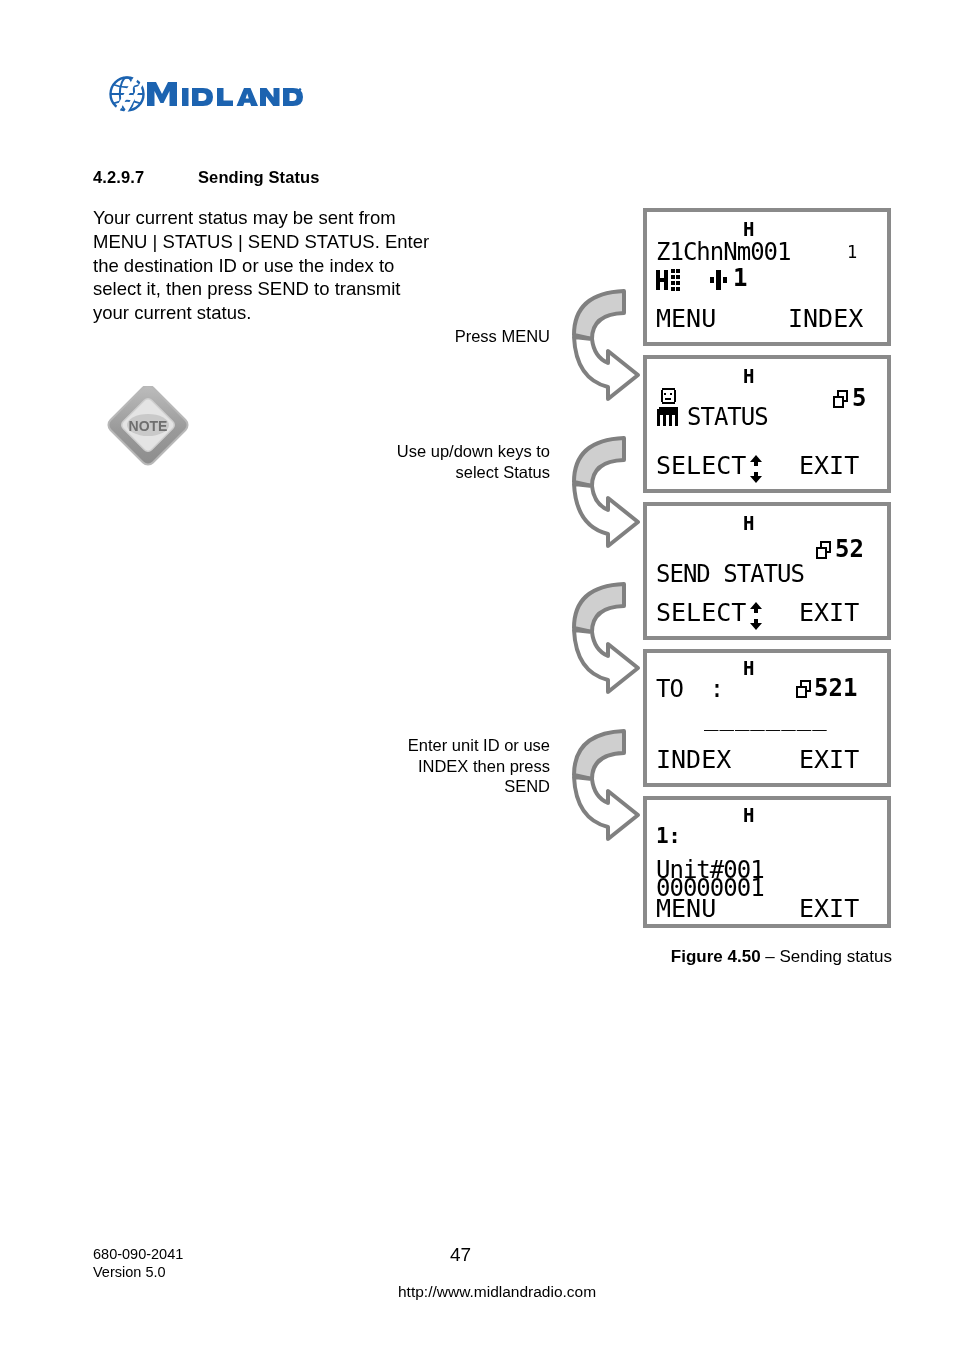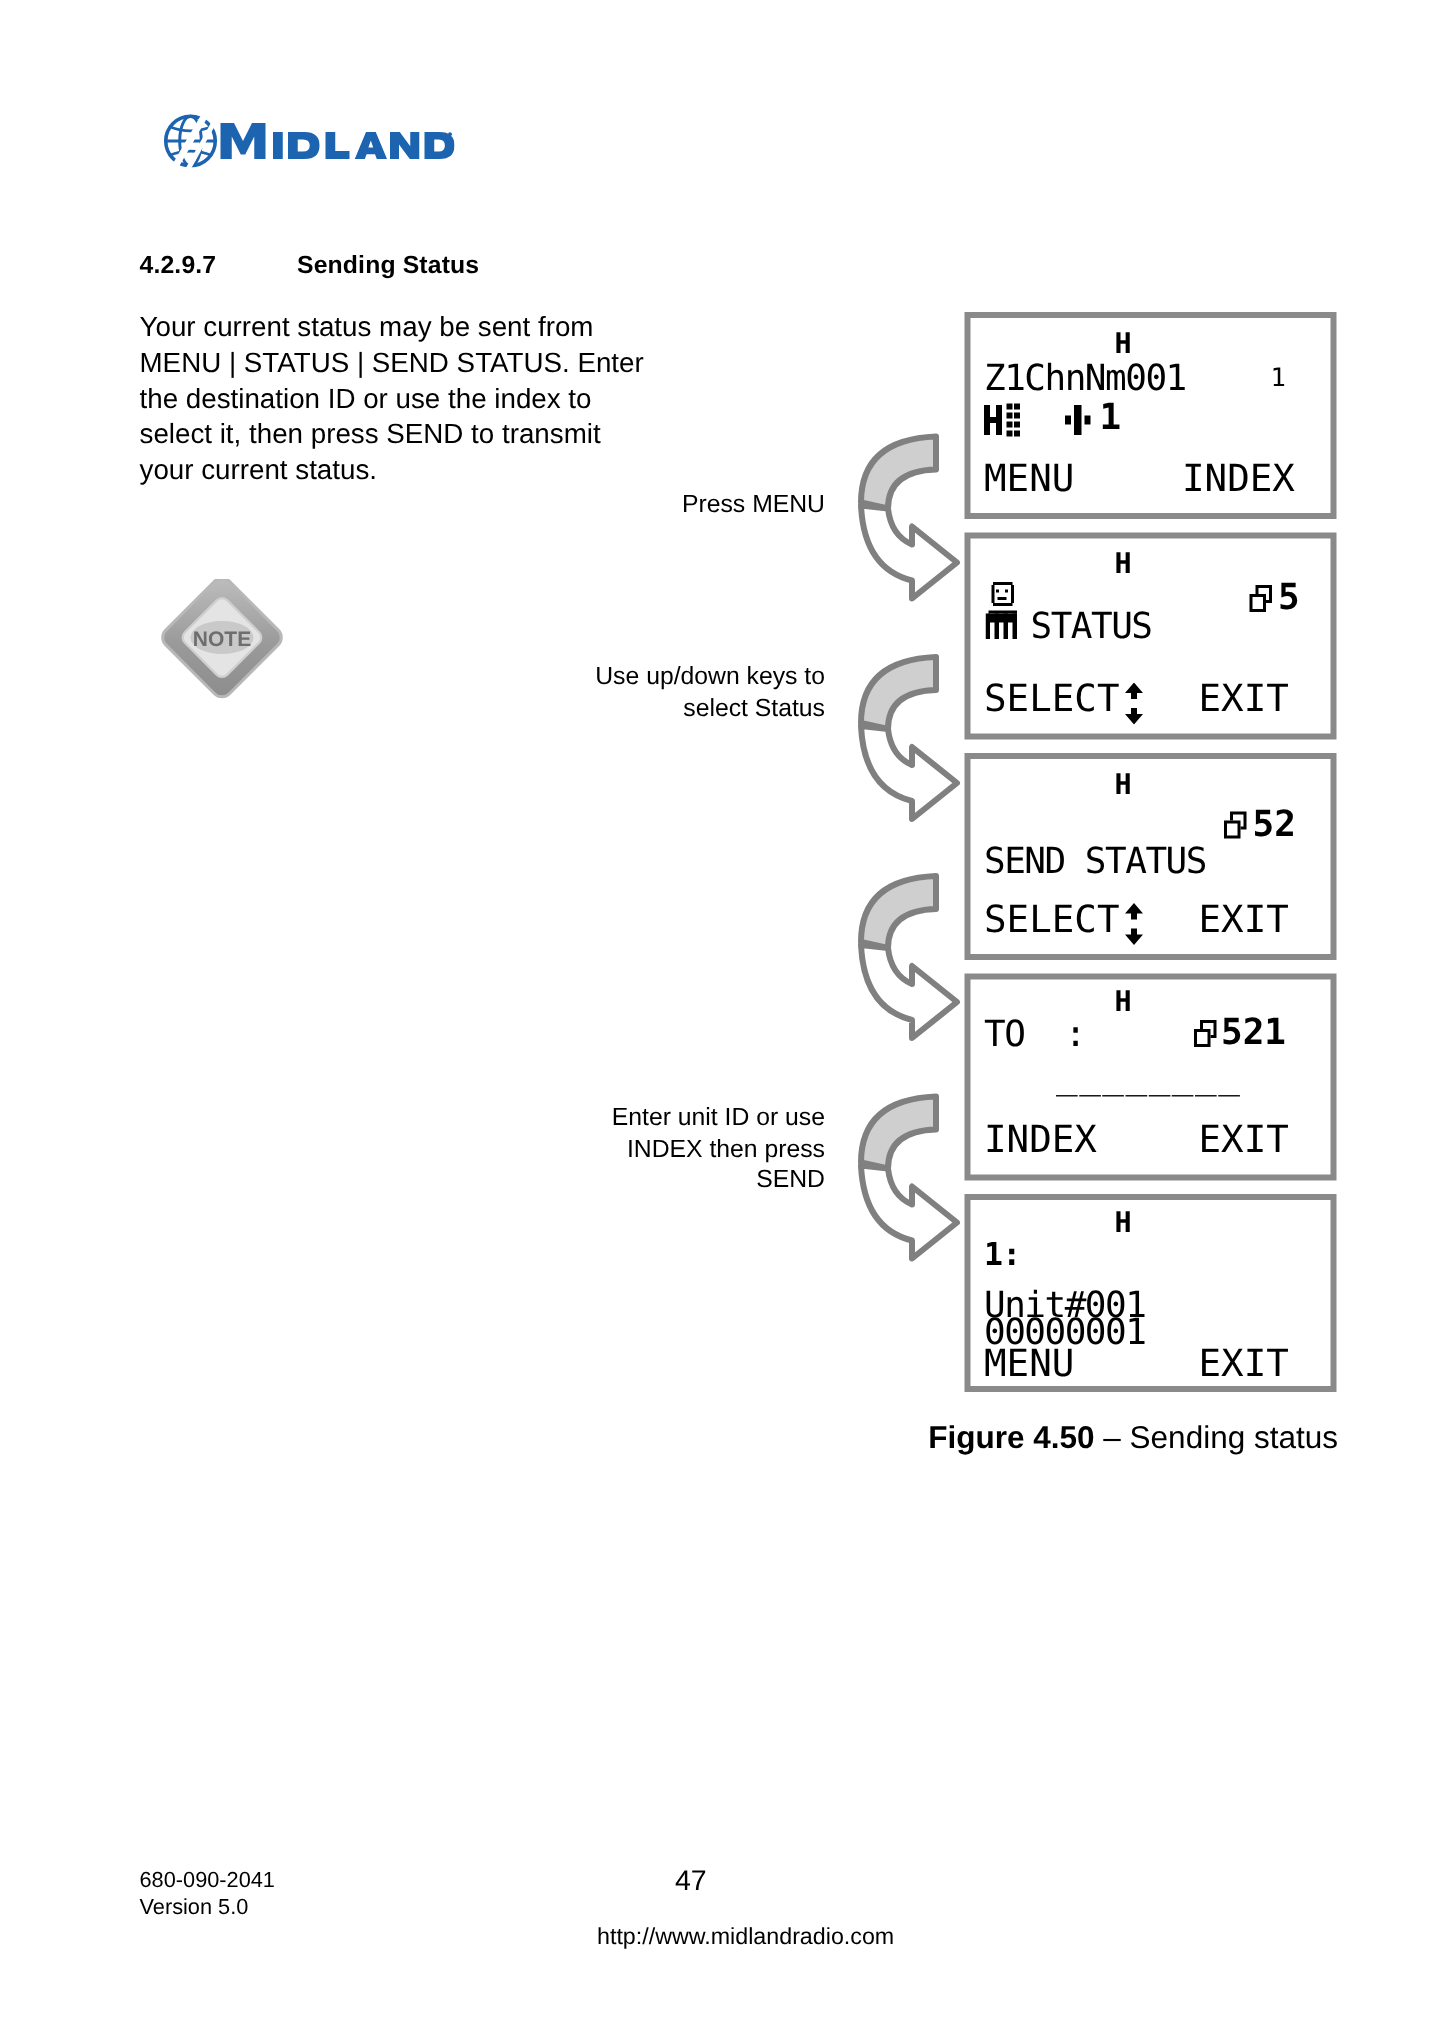--- a/index.html
+++ b/index.html
@@ -105,21 +105,21 @@
   .sig-icon{position:absolute;}
 
   
   .updown-icon{position:absolute;width:14px;height:26px;}
 
   .dashes{letter-spacing:1px;}
 
   
   #caption{
     position:absolute;left:520px;top:947px;width:372px;
-    text-align:right;font-size:21px;
+    text-align:right;font-size:17px;
   }
   #caption b{font-weight:bold;}
 
   
   #footer-left{position:absolute;left:93px;top:1245px;font-size:14.5px;line-height:18px;}
   #page-number{position:absolute;left:450px;top:1244px;font-size:19px;}
   #footer-url{position:absolute;left:398px;top:1283px;font-size:15.5px;}
 </style>
 </head>
 <body>

